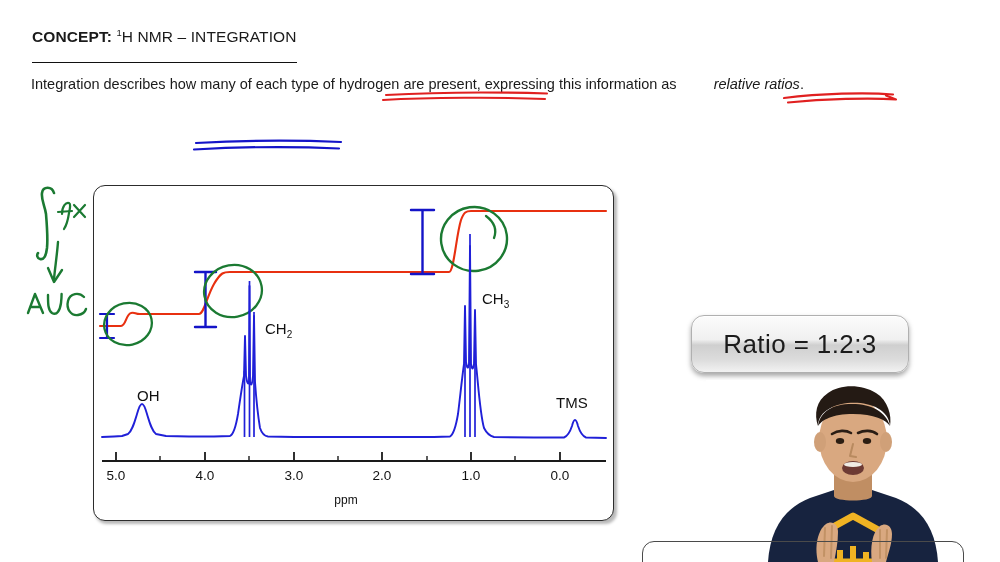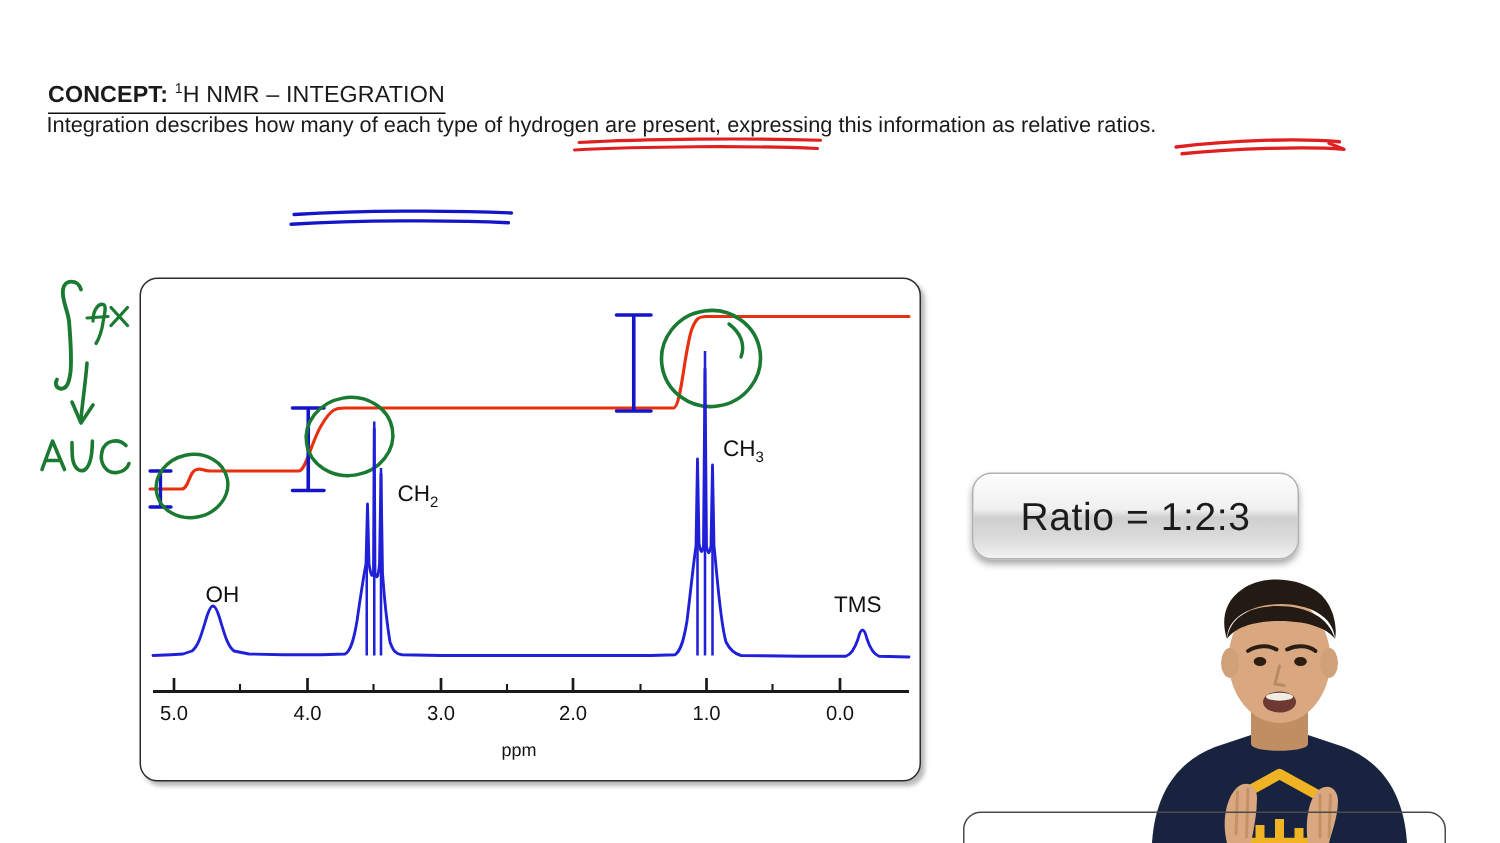--- a/index.html
+++ b/index.html
@@ -8,30 +8,30 @@
     font-family:"Liberation Sans", sans-serif;color:#1a1a1a;
   }
   .slide{position:absolute;inset:0;}
 
   
   #concept-heading{
     position:absolute;left:32px;top:27px;font-size:15.5px;
     letter-spacing:.1px;white-space:nowrap;
   }
   #concept-heading .ul{
-    border-bottom:1.6px solid #111;padding-bottom:2px;display:inline-block;margin-top:27px;
+    border-bottom:1.6px solid #111;padding-bottom:16px;display:inline-block;
   }
   #concept-heading b{font-weight:bold;}
   sup.nuc{font-size:9.5px;vertical-align:super;}
 
   
   #intro-paragraph{
     position:absolute;left:31px;top:76px;font-size:14.5px;white-space:nowrap;
   }
-  #intro-paragraph .ital{}
+  #intro-paragraph .ital{font-style:italic;margin-left:33px;}
 
   
   #bullet-row{
     position:absolute;left:95px;top:124px;font-size:14.5px;white-space:nowrap;
   }
   #bullet-row .dot{font-size:13px;margin-right:7px;}
 
   
   #annotation-layer{position:absolute;left:0;top:0;width:1000px;height:562px;pointer-events:none;}
 
@@ -43,21 +43,21 @@
   }
   #spectrum-svg{position:absolute;left:0;top:0;width:519px;height:334px;}
 
   .pk-label{font-family:"Liberation Sans",sans-serif;font-size:15px;fill:#111;}
   .pk-sub{font-size:10px;}
   .ax-label{font-family:"Liberation Sans",sans-serif;font-size:13.5px;fill:#111;}
   .ax-title{font-family:"Liberation Sans",sans-serif;font-size:12px;fill:#111;}
 
   
   #ratio-badge{
-    position:absolute;left:648px;top:315px;width:216px;height:56px;
+    position:absolute;left:691px;top:315px;width:216px;height:56px;
     border-radius:13px;
     background:linear-gradient(180deg,#fcfcfc 0%,#f0f0f0 42%,#cfcfcf 52%,#dcdcdc 78%,#f2f2f2 100%);
     border:1px solid #b0b0b0;
     box-shadow:0 3px 5px rgba(0,0,0,.35), inset 0 1px 0 #fff;
     display:flex;align-items:center;justify-content:center;text-align:center;
   }
   #ratio-badge span{
     font-size:26px;color:#1b1b1b;letter-spacing:.4px;
   }
 

